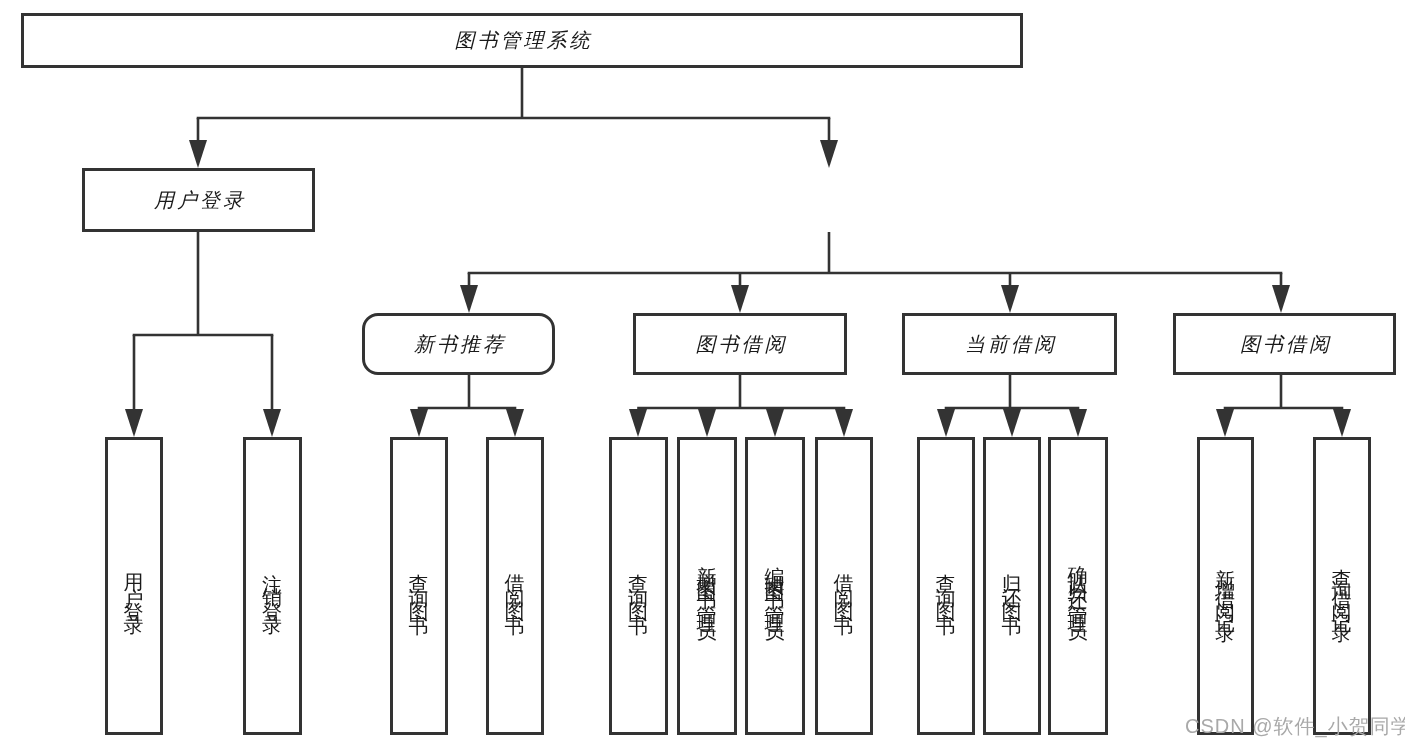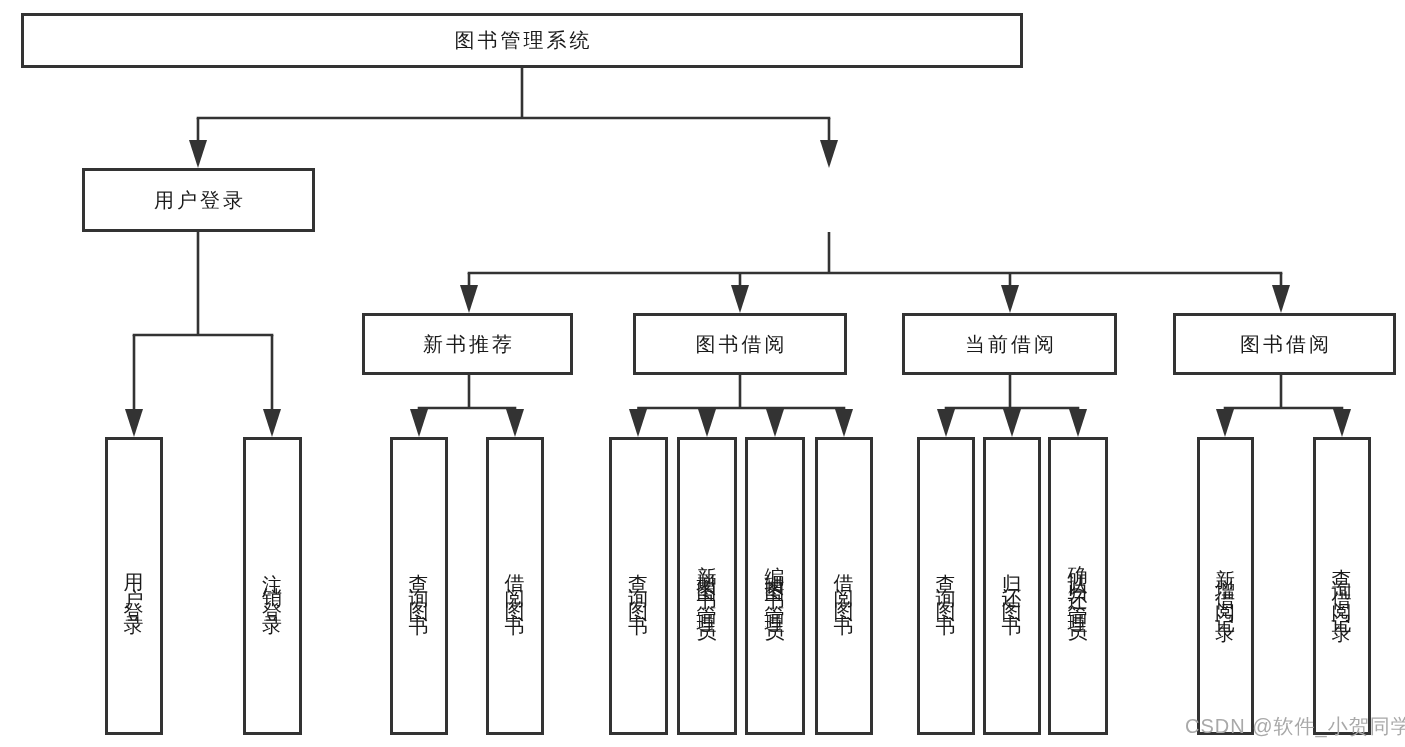--- a/index.html
+++ b/index.html
@@ -27,29 +27,30 @@
     border:3px solid var(--line);
     background:#ffffff;
     display:flex;align-items:center;justify-content:center;
     color:var(--text);
   }
   .h-label{
     font-size:20px;
     letter-spacing:3px;
     white-space:nowrap;
     text-indent:3px;
+    font-style:italic;
   }
   
   .n-root{left:21px;top:13px;width:1002px;height:55px;}
   
   .n-user-login{left:82px;top:168px;width:233px;height:64px;}
   .n-book-mgmt{left:712px;top:168px;width:234px;height:64px;}
   
   .n-mid{top:313px;height:62px;}
-  .n-new-book{left:362px;width:211px;}
+  .n-new-book{left:362px;width:193px;border-radius:16px;}
   .n-book-borrow{left:633px;width:214px;}
   .n-cur-borrow{left:902px;width:215px;}
   .n-borrow-rec{left:1173px;width:223px;}
   
   .leaf{top:437px;height:298px;width:58px;}
   .v-label{
     writing-mode:vertical-rl;
     text-orientation:mixed;
     font-size:20px;
     line-height:1;

